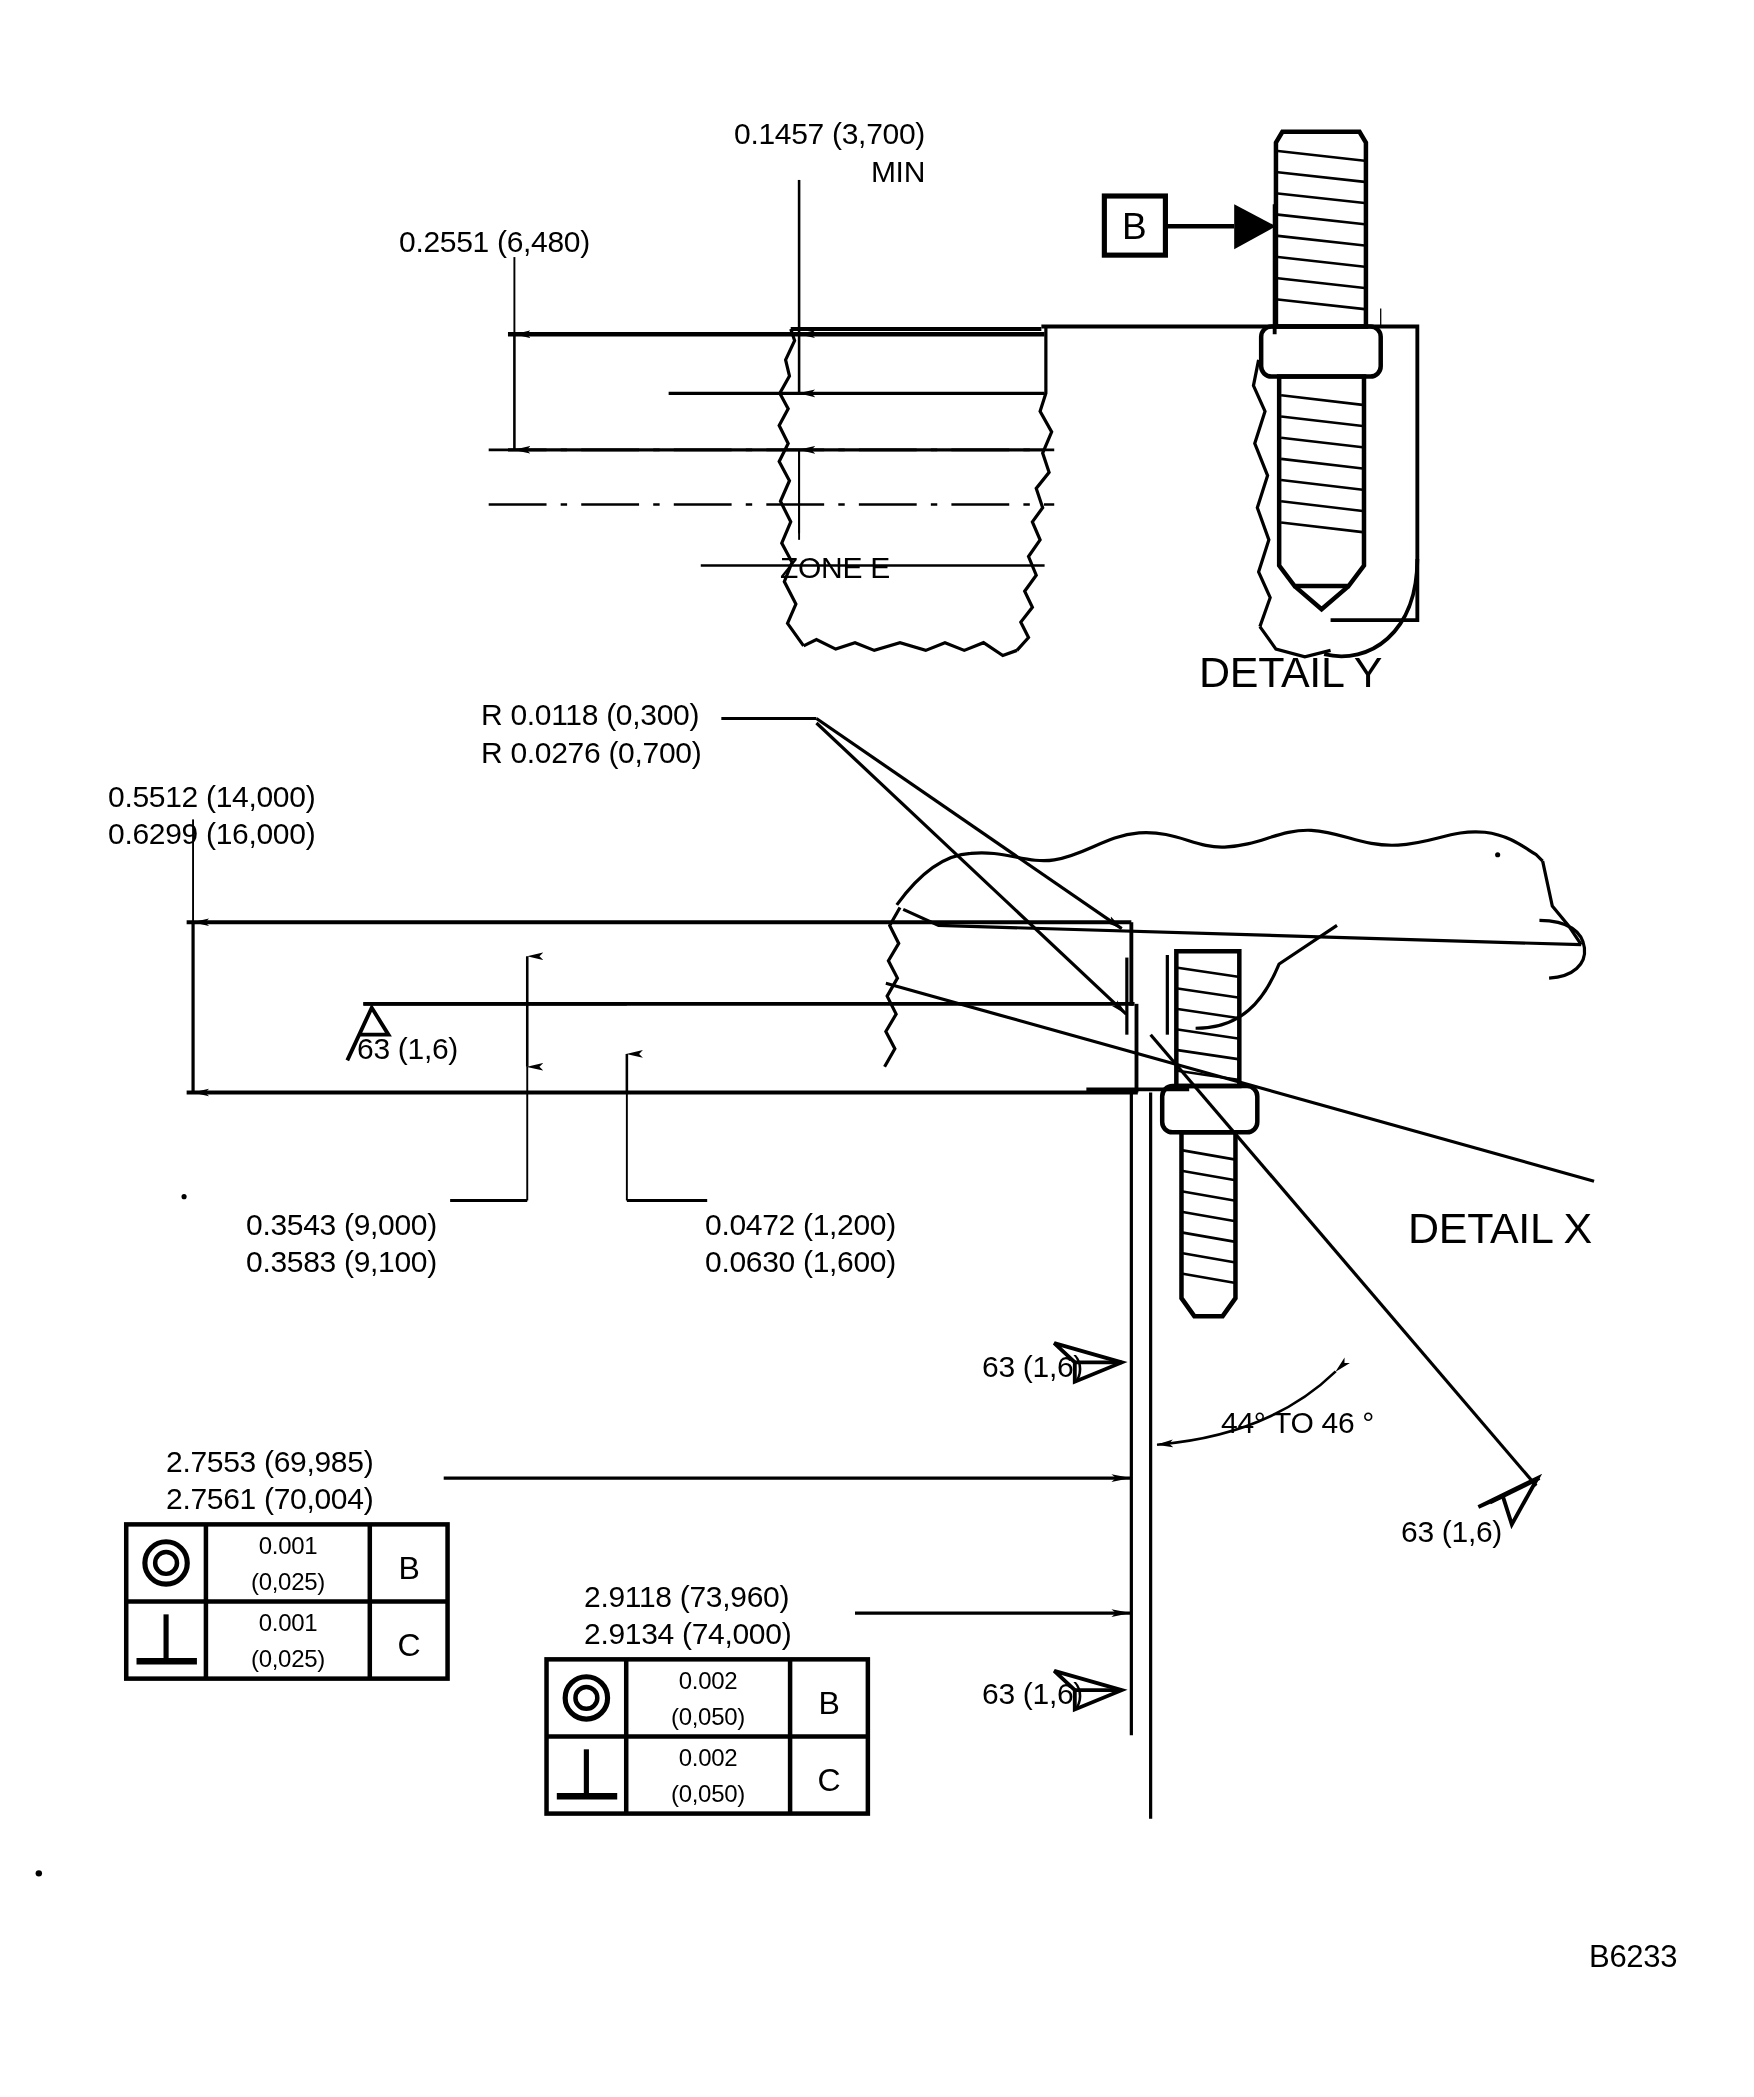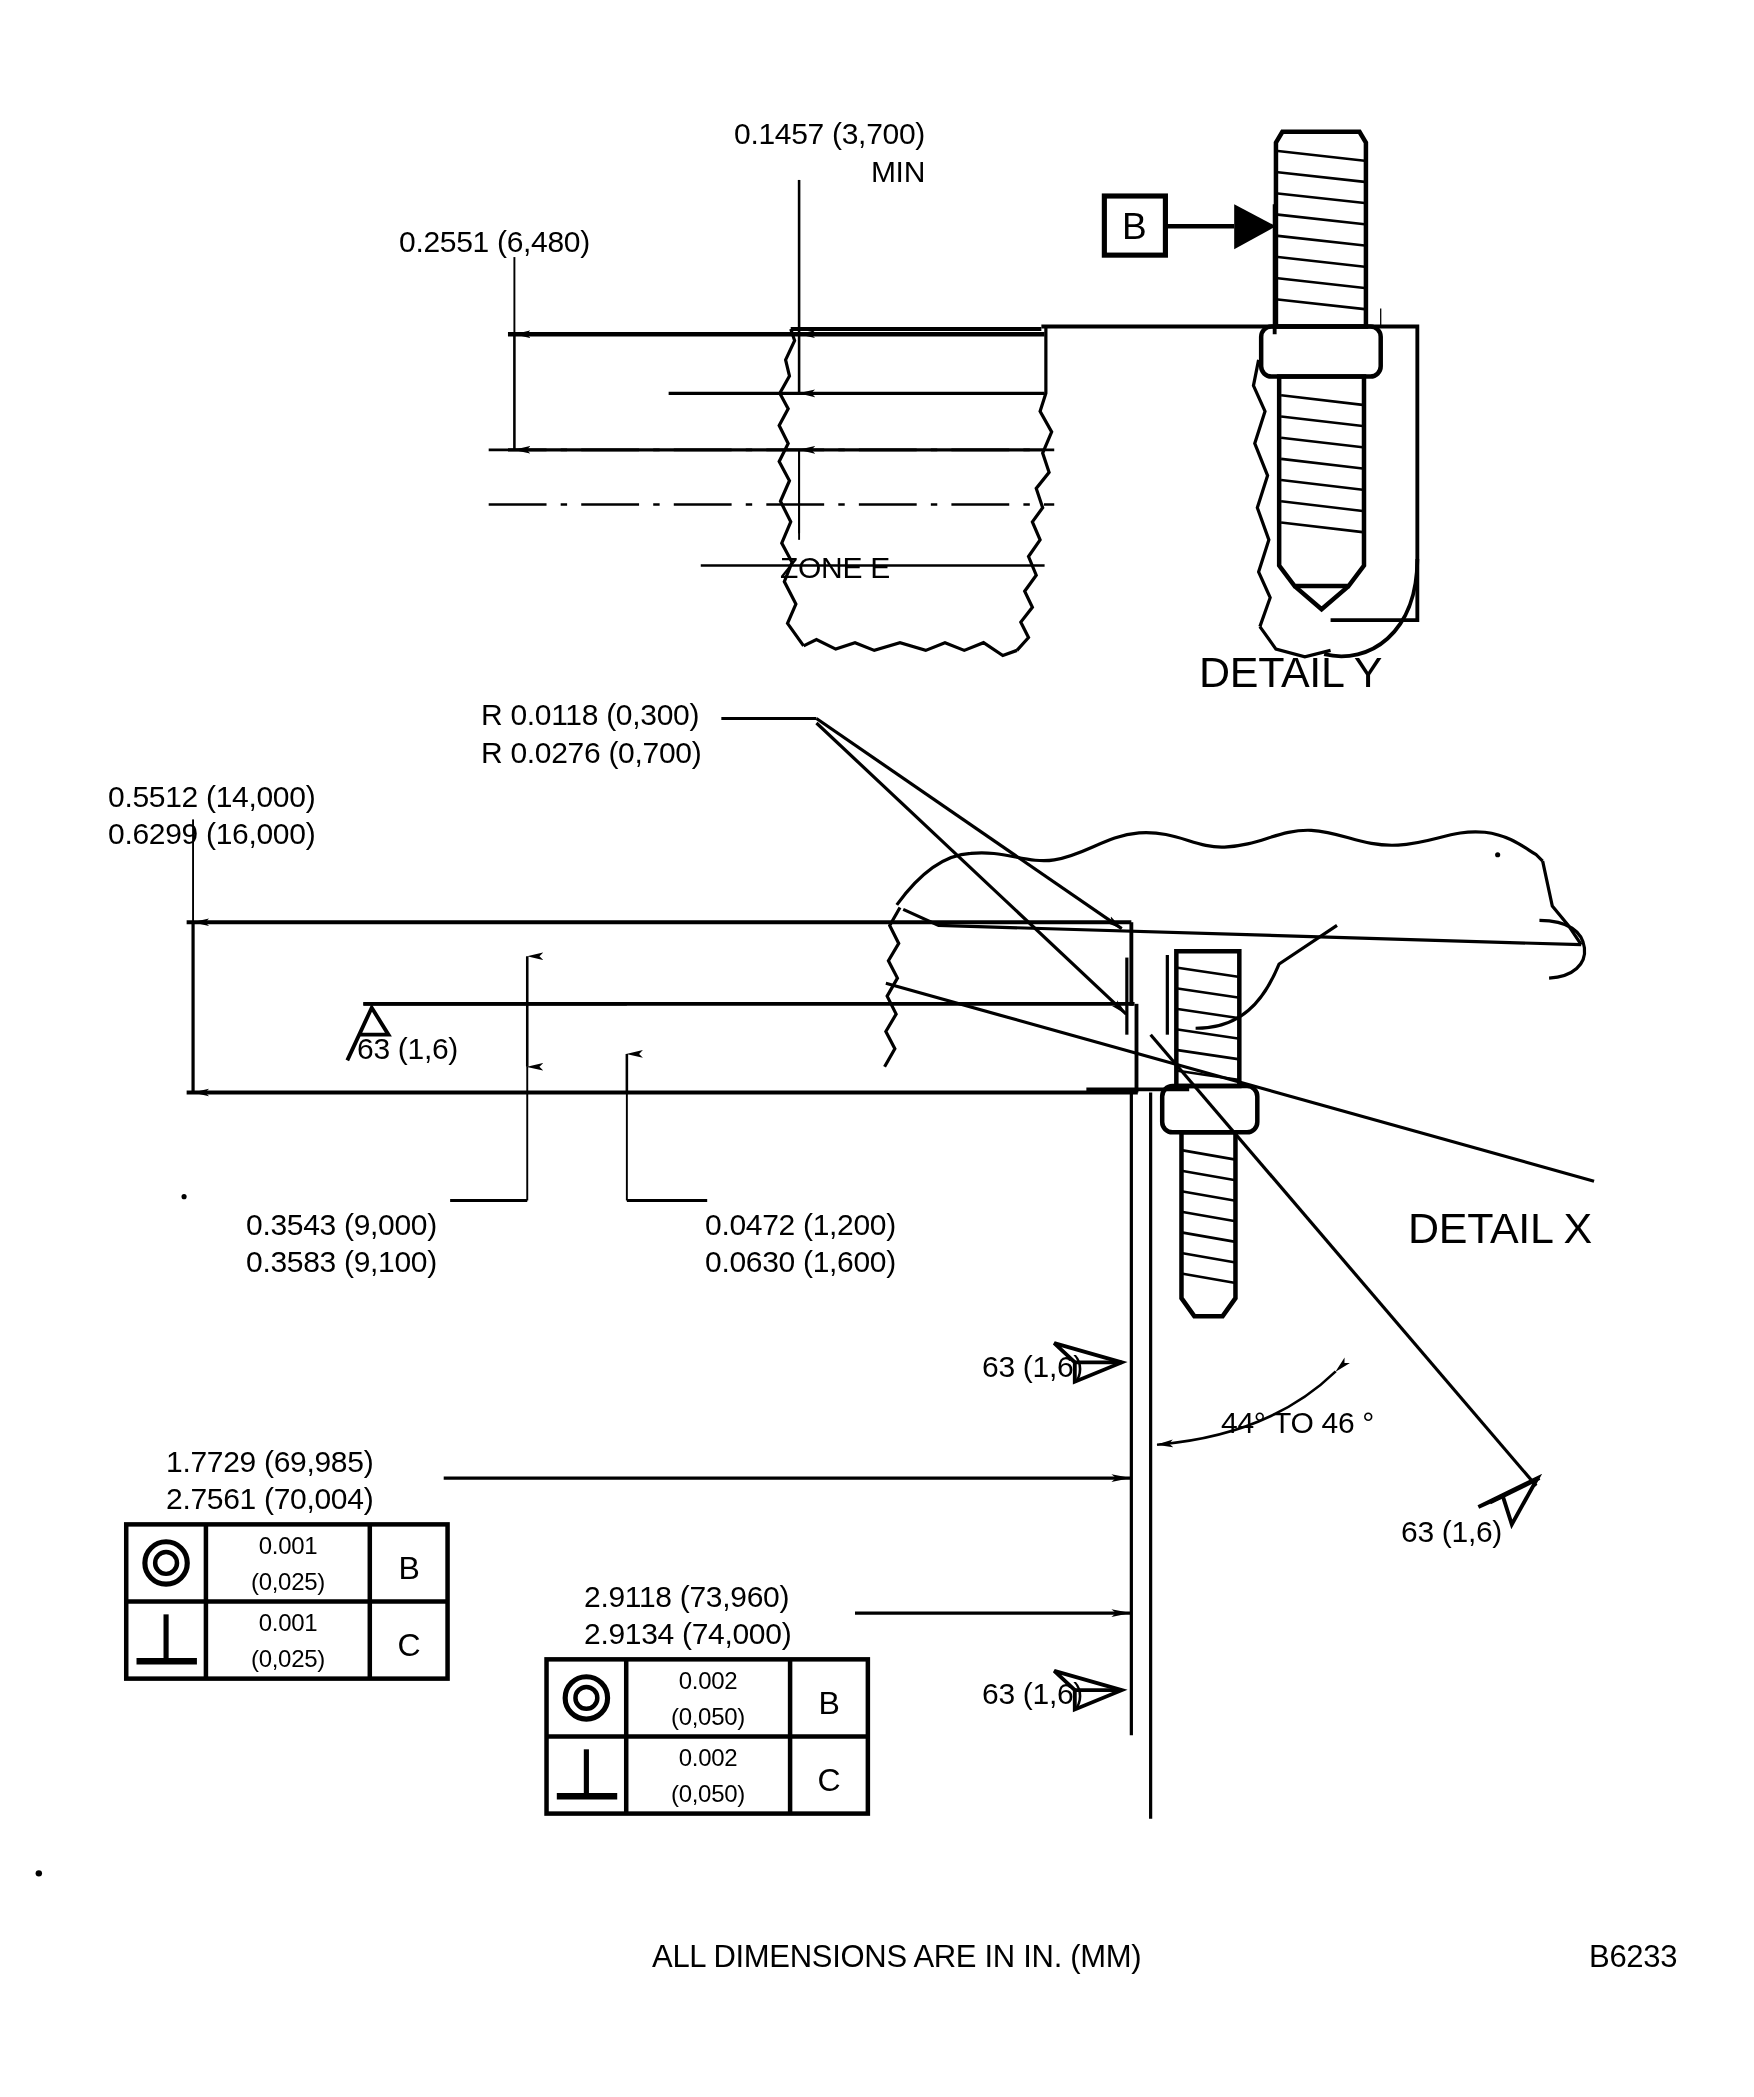--- a/index.html
+++ b/index.html
@@ -329,21 +329,21 @@
   <div class="lbl dim" style="left:705px; top:1244px;">0.0630 (1,600)</div>
 
   <div class="lbl big" style="left:1408px; top:1202px;">DETAIL X</div>
 
   <div class="lbl dim" style="left:982px; top:1349px;">63 (1,6)</div>
 
   <div class="lbl dim" style="left:1221px; top:1405px;">44° TO 46 °</div>
 
   <div class="lbl dim" style="left:1401px; top:1514px;">63 (1,6)</div>
 
-  <div class="lbl dim" style="left:166px; top:1444px;">1.7729 (69,985)</div>
+  <div class="lbl dim" style="left:166px; top:1444px;">2.7553 (69,985)</div>
   <div class="lbl dim" style="left:166px; top:1481px;">2.7561 (70,004)</div>
 
   <div class="lbl dim" style="left:584px; top:1579px;">2.9118 (73,960)</div>
   <div class="lbl dim" style="left:584px; top:1616px;">2.9134 (74,000)</div>
 
   <div class="lbl dim" style="left:982px; top:1676px;">63 (1,6)</div>
 
   <div class="lbl gdt-txt" style="left:206px; top:1531px; width:164px;">0.001</div>
   <div class="lbl gdt-txt" style="left:206px; top:1567px; width:164px;">(0,025)</div>
   <div class="lbl gdt-txt" style="left:370px; top:1549px; width:78px; font-size:32px;">B</div>
@@ -353,18 +353,17 @@
   <div class="lbl gdt-txt" style="left:370px; top:1626px; width:78px; font-size:32px;">C</div>
 
   <div class="lbl gdt-txt" style="left:626px; top:1666px; width:164px;">0.002</div>
   <div class="lbl gdt-txt" style="left:626px; top:1702px; width:164px;">(0,050)</div>
   <div class="lbl gdt-txt" style="left:790px; top:1684px; width:78px; font-size:32px;">B</div>
 
   <div class="lbl gdt-txt" style="left:626px; top:1743px; width:164px;">0.002</div>
   <div class="lbl gdt-txt" style="left:626px; top:1779px; width:164px;">(0,050)</div>
   <div class="lbl gdt-txt" style="left:790px; top:1761px; width:78px; font-size:32px;">C</div>
 
-  <div class="lbl caption" style="left:652px; top:1938px;">ALL DIMENSIONS ARE IN IN. (MM)</div>
 
   <div class="lbl caption" style="left:1589px; top:1938px;">B6233</div>
 
 </div>
 
 
 </body></html>

